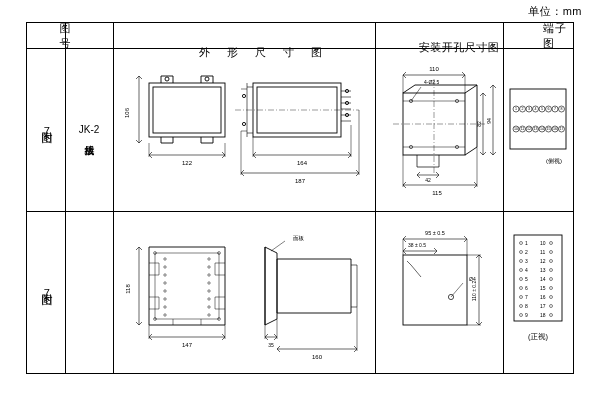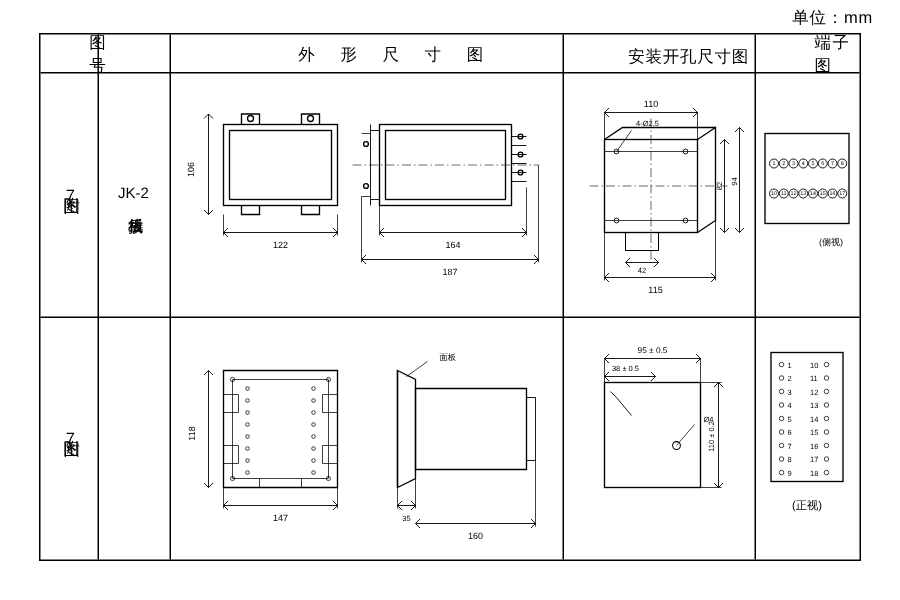--- a/index.html
+++ b/index.html
@@ -80,24 +80,24 @@
 <body>
 
 <div class="unit">单位：mm</div>
 
 <div class="table">
 
   <div class="hdr"></div>
   <div class="cell colA" style="top:0;height:26px;">
     <span class="hdr-text">图号</span>
   </div>
-  <div class="cell colC" style="top:0;height:26px;">
+  <div class="cell colC" style="top:16px;height:26px;">
     <span class="hdr-text wide">外 形 尺 寸 图</span>
   </div>
-  <div class="cell colD" style="top:1px;height:26px;">
+  <div class="cell colD" style="top:11px;height:26px;">
     <span class="hdr-text" style="letter-spacing:0.5px;">安装开孔尺寸图</span>
   </div>
   <div class="cell colE" style="top:0;height:26px;align-items:center;">
     <span class="hdr-text" style="letter-spacing:1px;">端子图</span>
   </div>
 
   <div class="vline" style="left:38px;top:0;height:350px;"></div>
   <div class="vline" style="left:86px;top:0;height:350px;"></div>
   <div class="vline" style="left:348px;top:0;height:350px;"></div>
   <div class="vline" style="left:476px;top:0;height:350px;"></div>

